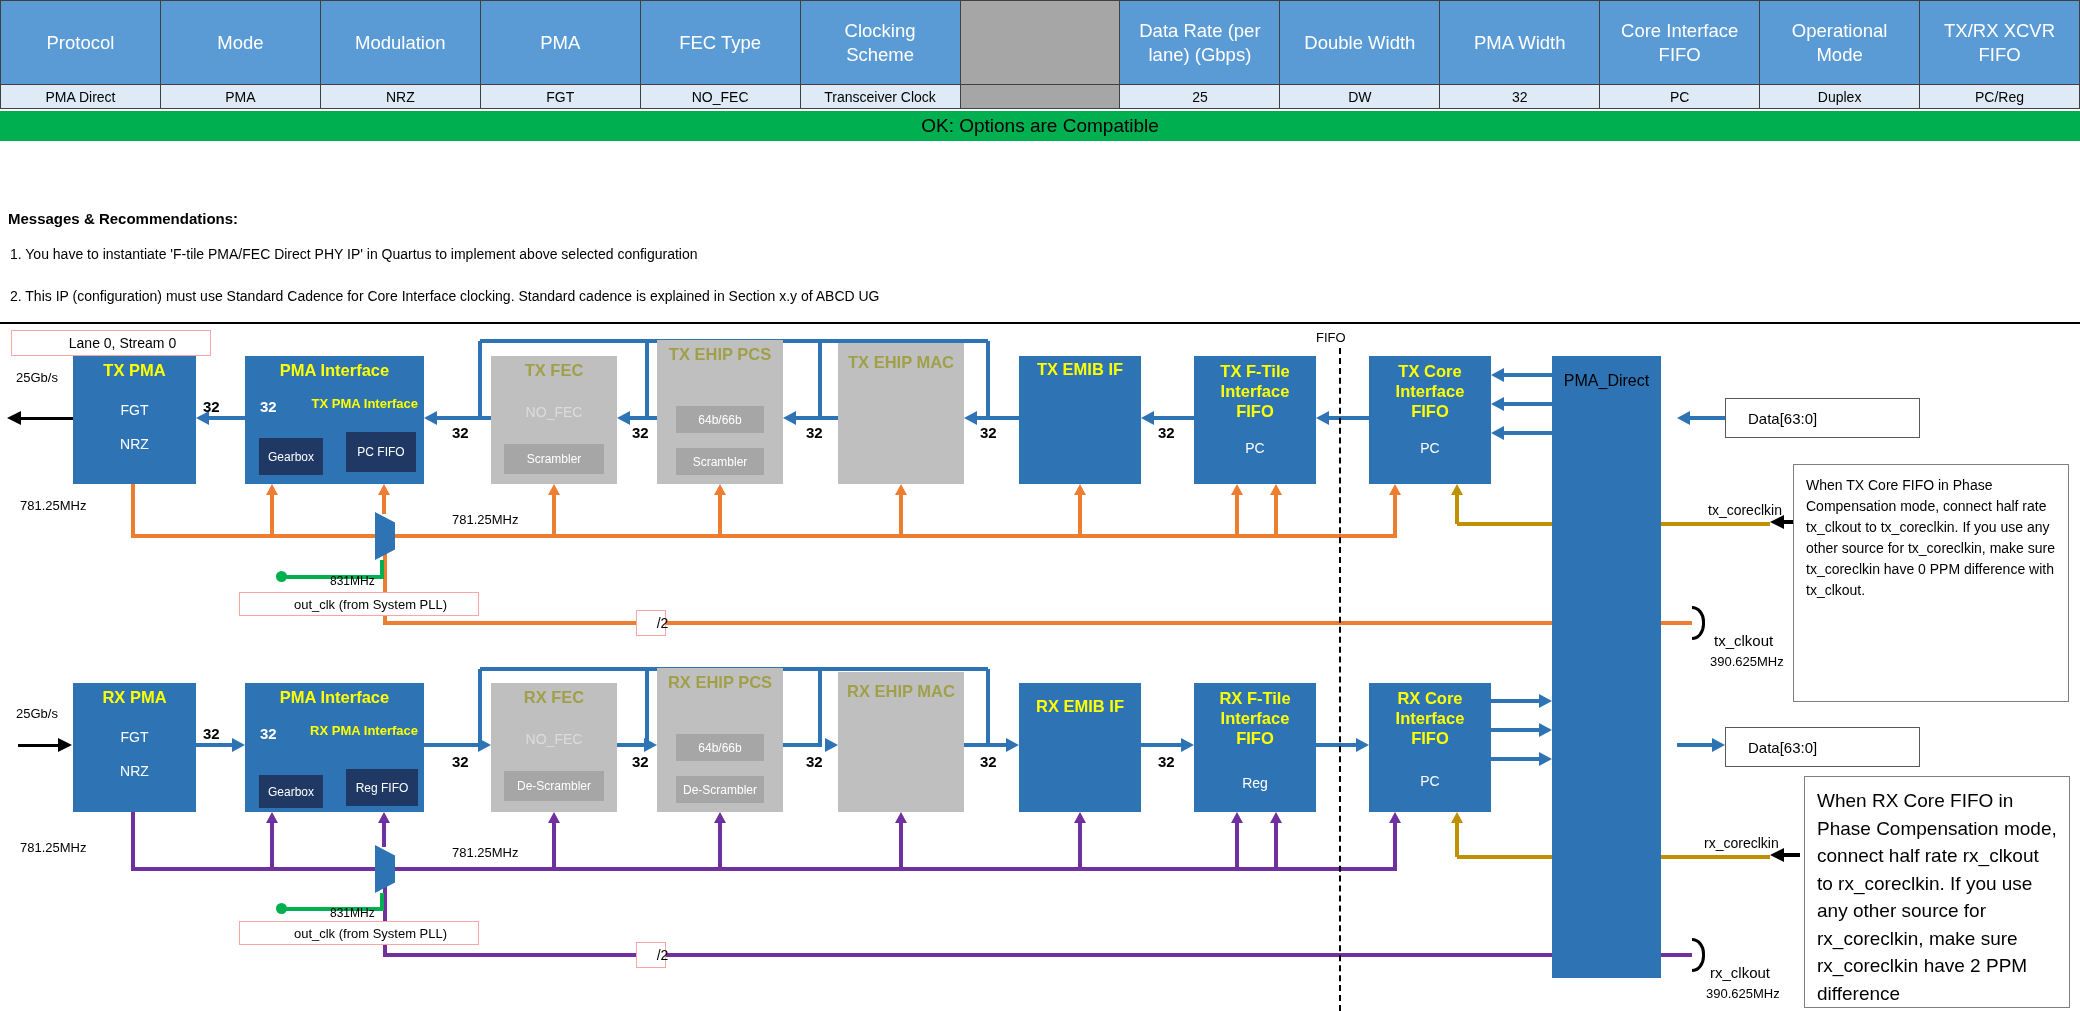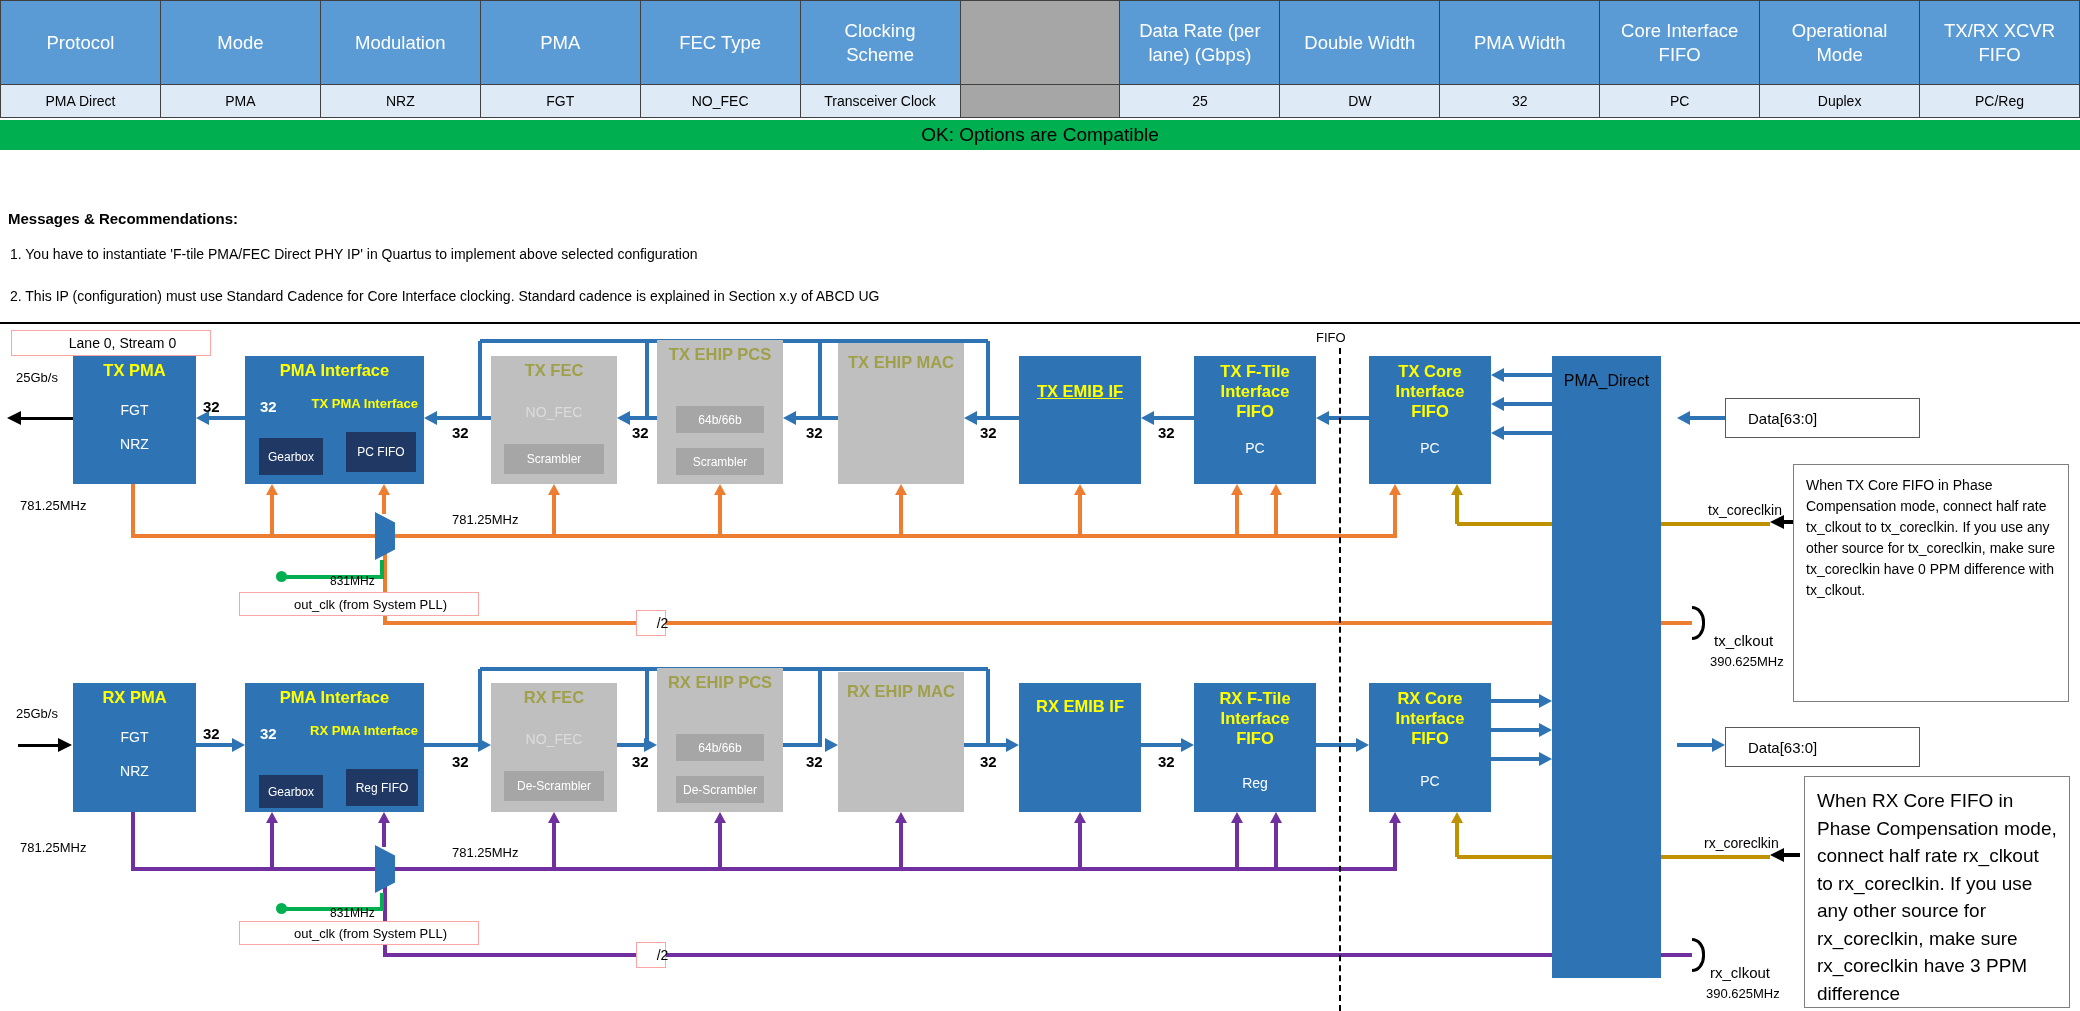--- a/index.html
+++ b/index.html
@@ -1,20 +1,20 @@
 <!DOCTYPE html>
 <html><head>
 <meta charset="utf-8">
 <style>
   html,body{margin:0;padding:0;background:#fff;font-family:"Liberation Sans",sans-serif;}
   #root{position:relative;width:2080px;height:1011px;background:#fff;overflow:hidden;}
   
   .tbl{display:grid;grid-template-columns:repeat(13,1fr);gap:1px;background:#404040;border:1px solid #404040;}
   .hc{background:#5B9BD5;color:#fff;font-size:18.5px;height:83px;display:flex;align-items:center;justify-content:center;text-align:center;line-height:1.25;padding:2px 8px;box-sizing:border-box;}
-  .vc{background:#DEEBF7;color:#000;font-size:14px;height:32px;display:flex;align-items:center;justify-content:center;text-align:center;}
+  .vc{background:#DEEBF7;color:#000;font-size:14px;height:23px;display:flex;align-items:center;justify-content:center;text-align:center;}
   .gy{background:#A6A6A6;}
   .status{height:30px;margin-top:2px;background:#00B050;color:#000;font-size:19px;display:flex;align-items:center;justify-content:center;}
   .ln{position:absolute;z-index:1;}
   .bg-blue{background:#2E74B5;}.bg-org{background:#ED7D31;}.bg-pur{background:#7030A0;}
   .bg-olv{background:#BF9000;}.bg-blk{background:#000;}.bg-grn{background:#00B050;}
   .aL{position:absolute;width:0;height:0;border-top:7px solid transparent;border-bottom:7px solid transparent;z-index:3;}
   .aL.blue{border-right:13px solid #2E74B5;}.aL.black{border-right:14px solid #000;}
   .aR{position:absolute;width:0;height:0;border-top:7px solid transparent;border-bottom:7px solid transparent;z-index:3;}
   .aR.blue{border-left:13px solid #2E74B5;}.aR.black{border-left:14px solid #000;}
   .aU{position:absolute;width:0;height:0;border-left:6px solid transparent;border-right:6px solid transparent;z-index:3;}
@@ -236,21 +236,21 @@
   </div>
   <div class="blk gray" style="left:657px;top:340px;width:126px;height:144px;">
     <div class="bt">TX EHIP PCS</div>
     <div class="gb" style="left:19px;top:66px;width:88px;height:27px;">64b/66b</div>
     <div class="gb" style="left:19px;top:108px;width:88px;height:27px;">Scrambler</div>
   </div>
   <div class="blk gray" style="left:838px;top:343px;width:126px;height:141px;">
     <div class="bt" style="padding-top:10px;">TX EHIP MAC</div>
   </div>
   <div class="blk" style="left:1019px;top:356px;width:122px;height:128px;">
-    <div class="bt" style="padding-top:26px;text-decoration:underline;">TX EMIB IF</div>
+    <div class="bt" style="padding-top:4px;">TX EMIB IF</div>
   </div>
   <div class="blk" style="left:1194px;top:356px;width:122px;height:128px;">
     <div class="bt" style="padding:6px 10px 0;">TX F-Tile Interface FIFO</div>
     <div class="wt" style="top:84px;">PC</div>
   </div>
   <div class="blk" style="left:1369px;top:356px;width:122px;height:128px;">
     <div class="bt" style="padding:6px 10px 0;">TX Core Interface FIFO</div>
     <div class="wt" style="top:84px;">PC</div>
   </div>
   <div class="blk" style="left:1552px;top:356px;width:109px;height:622px;">
@@ -289,21 +289,21 @@
     <div class="wt" style="top:92px;">Reg</div>
   </div>
   <div class="blk" style="left:1369px;top:683px;width:122px;height:129px;">
     <div class="bt" style="padding:6px 10px 0;">RX Core Interface FIFO</div>
     <div class="wt" style="top:90px;">PC</div>
   </div>
 
   <div class="dbox" style="left:1725px;top:398px;width:195px;height:40px;">Data[63:0]</div>
   <div class="dbox" style="left:1725px;top:727px;width:195px;height:40px;">Data[63:0]</div>
   <div class="note" style="left:1793px;top:464px;width:276px;height:238px;font-size:14px;line-height:1.5;">When TX Core FIFO in Phase Compensation mode, connect half rate tx_clkout to tx_coreclkin. If you use any other source for tx_coreclkin, make sure tx_coreclkin have 0 PPM difference with tx_clkout.</div>
-  <div class="note" style="left:1804px;top:776px;width:266px;height:232px;font-size:19px;line-height:1.45;">When RX Core FIFO in Phase Compensation mode, connect half rate rx_clkout to rx_coreclkin. If you use any other source for rx_coreclkin, make sure rx_coreclkin have 3 PPM difference</div>
+  <div class="note" style="left:1804px;top:776px;width:266px;height:232px;font-size:19px;line-height:1.45;">When RX Core FIFO in Phase Compensation mode, connect half rate rx_clkout to rx_coreclkin. If you use any other source for rx_coreclkin, make sure rx_coreclkin have 2 PPM difference</div>
 
   <div class="lbl" style="left:16px;top:370px;">25Gb/s</div>
   <div class="lbl" style="left:20px;top:498px;">781.25MHz</div>
   <div class="lbl" style="left:452px;top:512px;">781.25MHz</div>
   <div class="lbl" style="left:330px;top:574px;font-size:12px;">831MHz</div>
   <div class="wbox" style="left:239px;top:592px;width:240px;height:24px;">out_clk (from System PLL)</div>
   <div class="lbl" style="left:1708px;top:502px;font-size:14px;">tx_coreclkin</div>
   <div class="lbl big" style="left:1714px;top:632px;">tx_clkout</div>
   <div class="lbl" style="left:1710px;top:654px;">390.625MHz</div>
   <div class="b32" style="left:203px;top:398px;">32</div>

